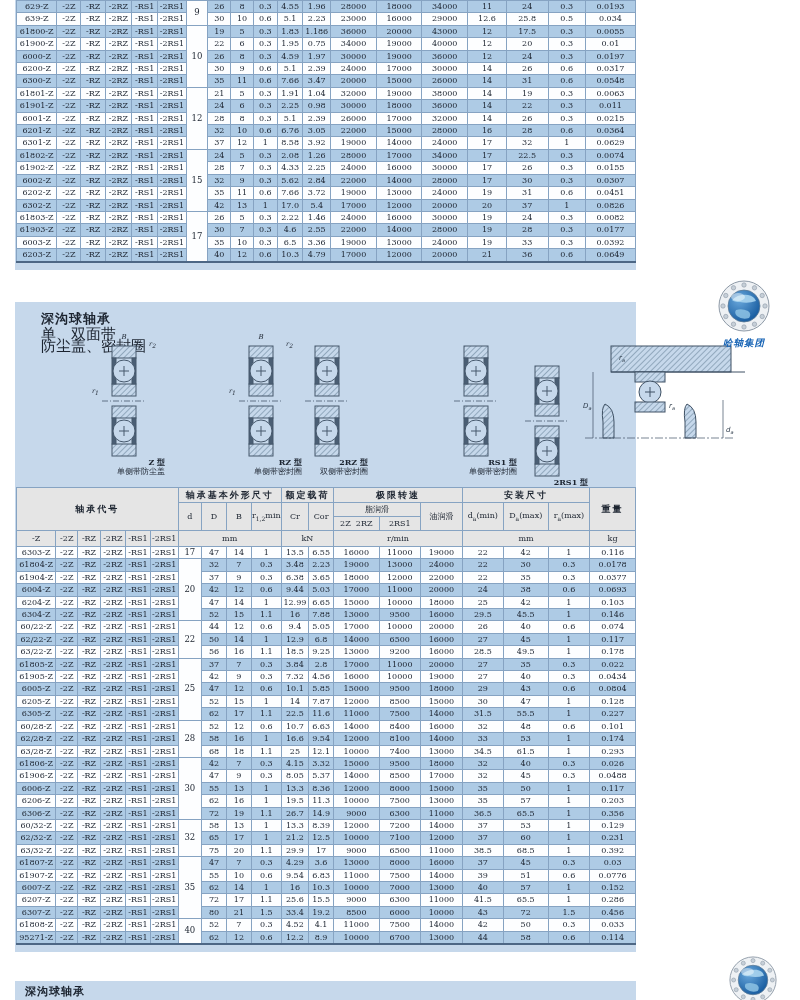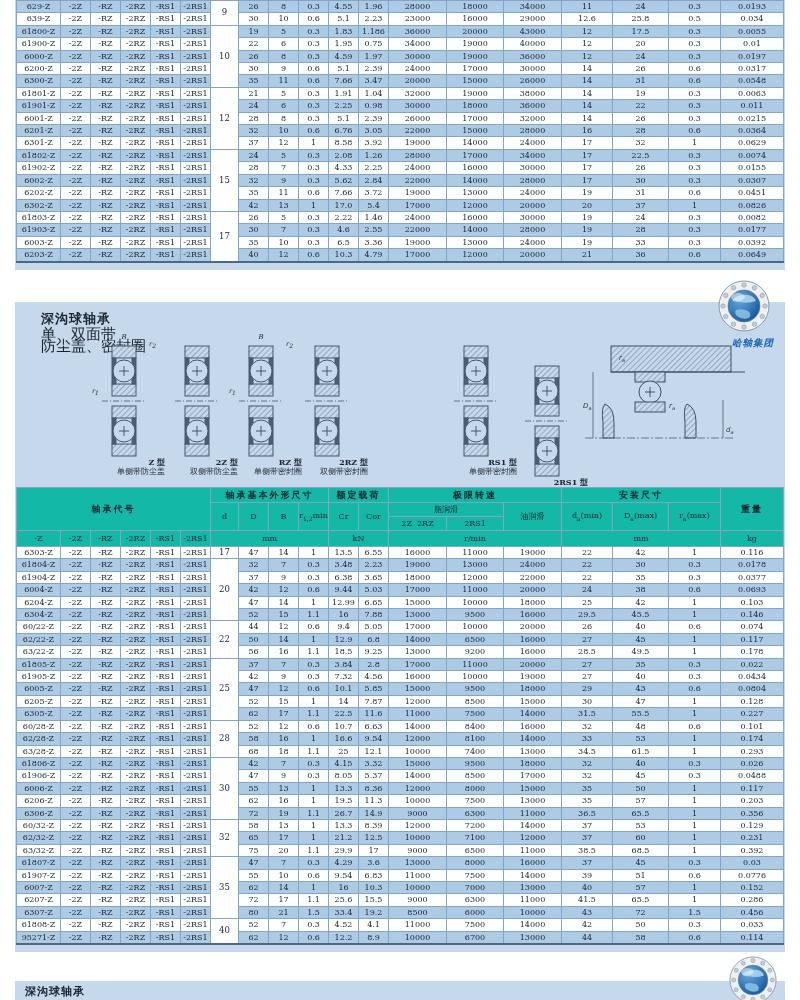--- a/index.html
+++ b/index.html
@@ -1,31 +1,31 @@
 <!DOCTYPE html>
 <html><head>
 <meta charset="utf-8">
 <style>
   html,body{margin:0;padding:0;}
   body{width:800px;height:1000px;position:relative;overflow:hidden;background:#ffffff;
        font-family:"DejaVu Serif","Liberation Serif",serif;color:#1c2430;}
-  .page{position:absolute;left:15px;width:770px;background:#c6d8eb;}
+  .page{position:absolute;left:15px;width:621px;background:#c6d8eb;}
   #p1{top:0;height:270px;}
   #p2{top:302px;height:650px;}
   #p3{top:981px;height:19px;}
   .btable{border-collapse:collapse;table-layout:fixed;position:absolute;left:1px;
           border:1px solid #59748f;border-bottom:2px solid #4d6785;}
   #p1 .btable{top:0;}
   #p2 .btable{top:185px;}
   td,th{border:1px solid #86a3c2;text-align:center;vertical-align:middle;font-size:8px;
         padding:0;overflow:hidden;white-space:nowrap;}
   td{height:11.4px;line-height:11.4px;background:#fdfeff;}
   tr.blue td{background:#aecbe5;}
   td.dcell{background:#fdfeff !important;font-size:8.5px;}
-  thead th{background:#14b8a6;font-weight:normal;height:13px;margin-top:33px;}
+  thead th{background:#e5e5e5;font-weight:normal;height:13px;margin-top:33px;}
   th.grp{font-size:9px;font-weight:bold;letter-spacing:2px;height:14px;}
   tr.hD th{height:15px;}
   th sub,.rlab sub{font-size:6px;}
   .pre{white-space:pre;}
   .title{position:absolute;left:26px;top:8px;font-size:13px;font-weight:bold;letter-spacing:1px;}
   .sub{position:absolute;left:26px;top:26px;font-size:15px;line-height:12px;}
   .diagrams{position:absolute;left:0;top:0;width:770px;height:182px;}
   .diag{position:absolute;top:43px;width:44px;height:112px;}
   .dlabel{position:absolute;top:112px;left:-19px;width:82px;text-align:right;line-height:10px;}
   .dname{font-size:8px;font-weight:bold;}
@@ -33,21 +33,21 @@
   .bdim{position:absolute;top:-12px;left:0;width:44px;text-align:center;
         font-size:7px;font-style:italic;}
   .rlab{position:absolute;font-size:6.5px;font-style:italic;}
   .r2{top:-5px;right:-10px;}
   .r1{top:42px;left:-10px;}
   .mount{position:absolute;left:568px;top:40px;}
   .mount text{font-size:7px;font-style:italic;fill:#2c3a49;font-family:"DejaVu Sans","Liberation Sans",sans-serif;}
   .logo{position:absolute;width:60px;text-align:center;}
   #logo2{left:714px;top:280px;}
   #logo3{left:728px;top:956px;width:50px;}
-  .logoname{font-size:9.5px;font-style:italic;font-weight:bold;color:#1663b5;margin-top:1px;letter-spacing:1px;text-align:right;}
+  .logoname{font-size:9.5px;font-style:italic;font-weight:bold;color:#1663b5;margin-top:1px;letter-spacing:1px;}
   .title3{position:absolute;left:10px;top:3px;font-size:11px;font-weight:bold;letter-spacing:1px;}
 </style>
 </head>
 <body>
 
 <svg width="0" height="0" style="position:absolute">
   <defs>
     <pattern id="hatchp" width="4" height="4" patternUnits="userSpaceOnUse" patternTransform="rotate(45)">
       <rect width="4" height="4" fill="#c6d8eb"></rect>
       <line x1="0" y1="0" x2="0" y2="4" stroke="#5d7890" stroke-width="1"></line>
@@ -557,26 +557,20 @@
     <div>防尘盖、密封圈</div>
   </div>
 
   <div class="diagrams">
       <div class="diag" style="left: 87px;"><div class="bdim">B</div><div class="rlab r2">r<sub>2</sub></div><div class="rlab r1">r<sub>1</sub></div><svg width="44" height="112">
           <use href="#brgsym"></use>
         </svg><div class="dlabel">
           <div class="dname">Z 型</div>
           <div class="ddesc">单侧带防尘盖</div>
         </div></div>
-      <div class="diag" style="left: 160px;"><svg width="44" height="112">
-          <use href="#brgsym"></use>
-        </svg><div class="dlabel">
-          <div class="dname">2Z 型</div>
-          <div class="ddesc">双侧带防尘盖</div>
-        </div></div>
       <div class="diag" style="left: 224px;"><div class="bdim">B</div><div class="rlab r2">r<sub>2</sub></div><div class="rlab r1">r<sub>1</sub></div><svg width="44" height="112">
           <use href="#brgsym"></use>
         </svg><div class="dlabel">
           <div class="dname">RZ 型</div>
           <div class="ddesc">单侧带密封圈</div>
         </div></div>
       <div class="diag" style="left: 290px;"><svg width="44" height="112">
           <use href="#brgsym"></use>
         </svg><div class="dlabel">
           <div class="dname">2RZ 型</div>

